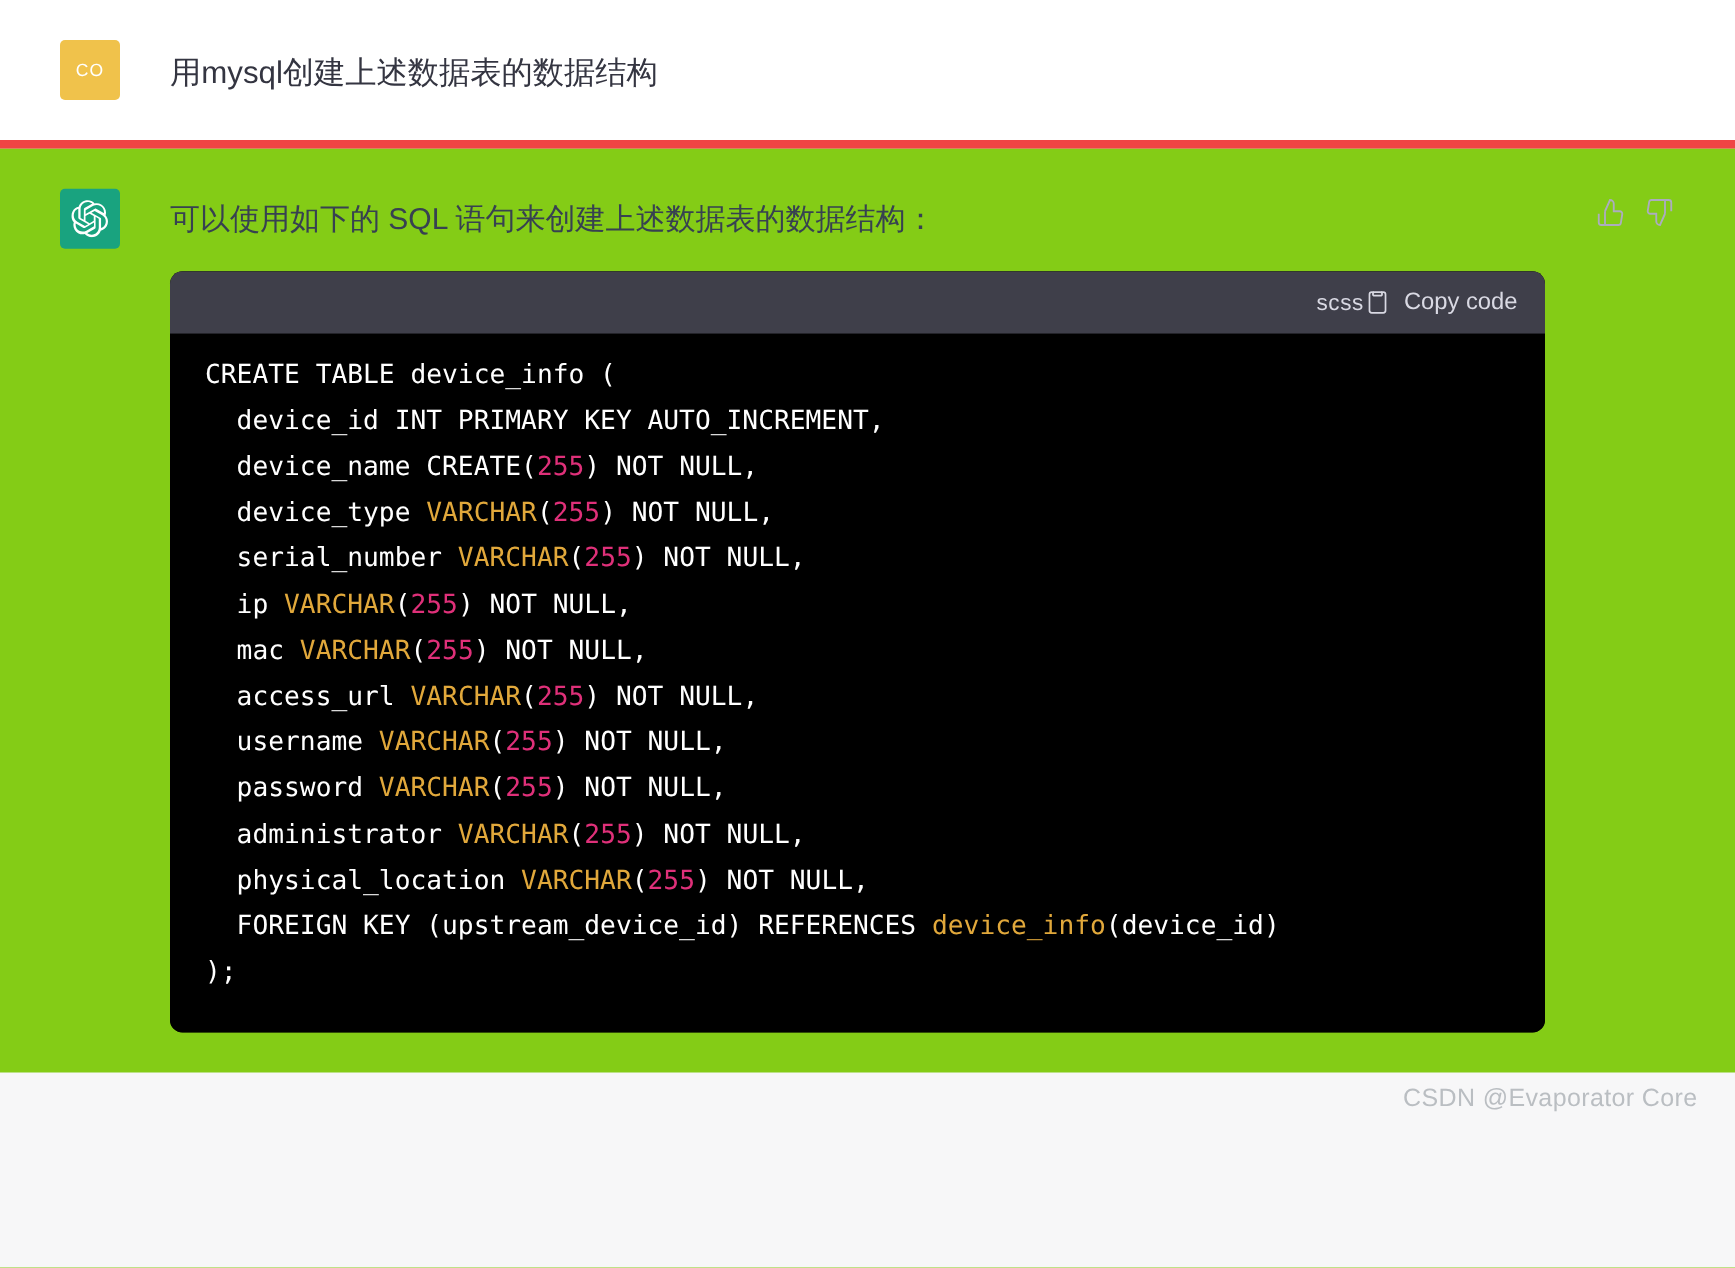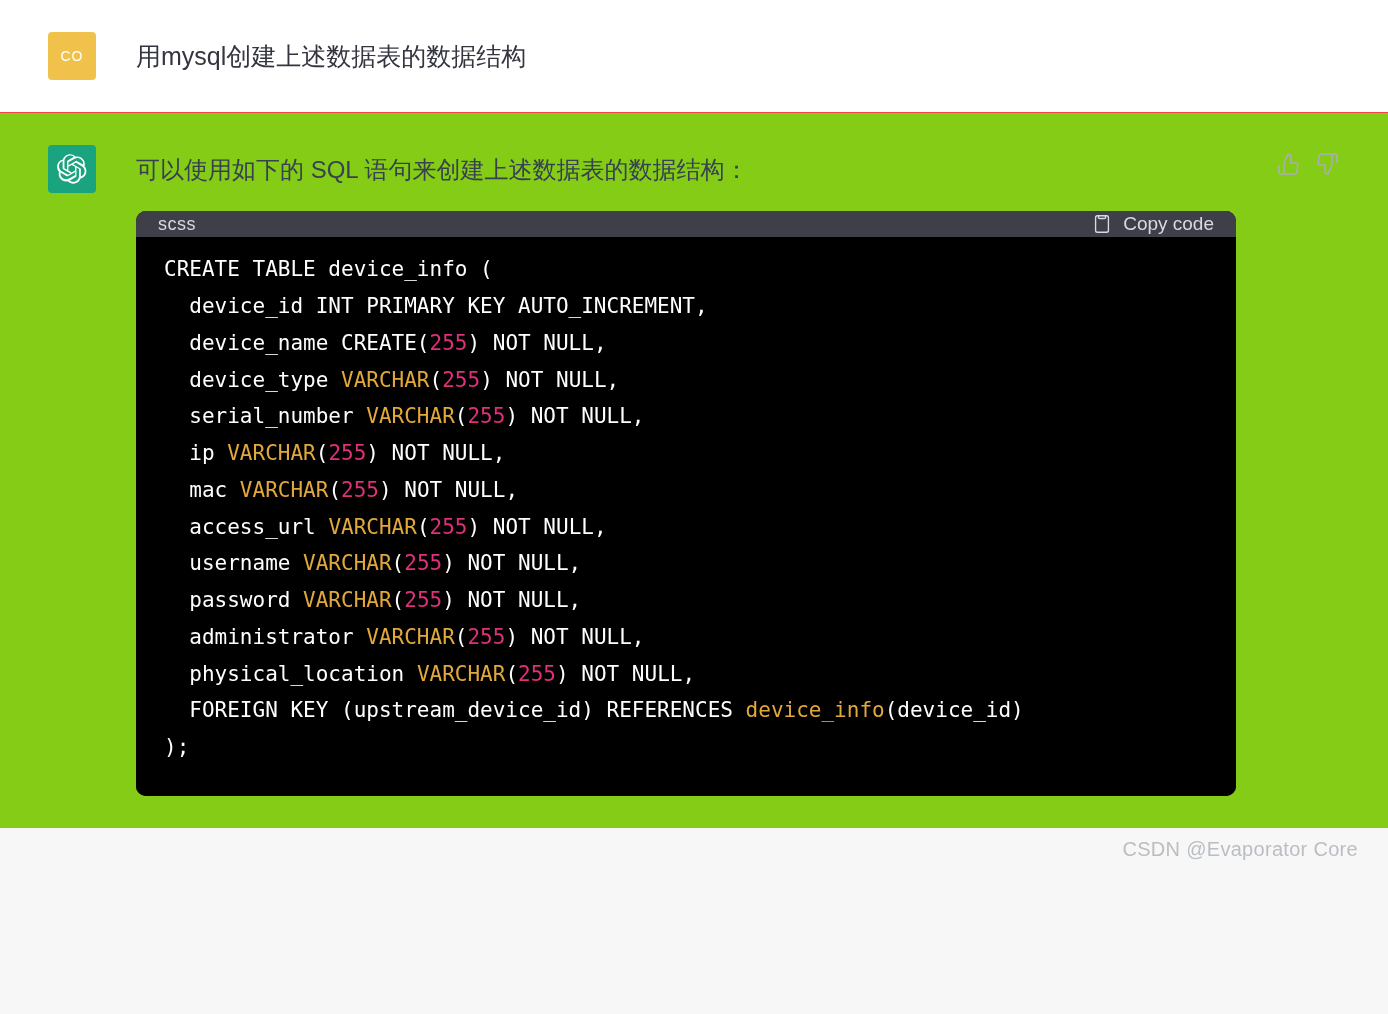--- a/index.html
+++ b/index.html
@@ -3,41 +3,41 @@
 <meta charset="utf-8">
 <style>
   * { box-sizing: border-box; margin: 0; padding: 0; }
   body {
     font-family: -apple-system, BlinkMacSystemFont, "Segoe UI", Helvetica, Arial, sans-serif;
     background: #f7f7f8;
     width: 1388px;
     color: #343541;
   }
   .msg { display: flex; padding: 32px 48px 32px 48px; gap: 40px; }
-  .user-row { background: #ffffff; border-bottom: 1px solid #ef4444; }
+  .user-row { background: #ffffff; border-bottom: 7px solid #ef4444; align-items: center; }
   .assist-row { background: #84cc16; }
   .avatar {
     width: 48px; height: 48px; border-radius: 4px; flex: 0 0 48px;
     display: flex; align-items: center; justify-content: center;
     font-size: 16px; font-weight: 500; color: #fff;
   }
   .avatar.user { background: #f0c24b; letter-spacing: 1px; font-size: 14px; }
   .avatar.assist { background: #19a37f; }
   .avatar.assist svg { width: 30px; height: 30px; }
   .content { flex: 1; min-width: 0; padding-top: 6px; }
   .prompt-text { font-size: 25px; line-height: 1.5; color: #343541; }
   .answer-text { font-size: 24px; line-height: 1.6; color: #374151; margin-bottom: 22px; }
   .feedback { display: flex; gap: 12px; align-items: flex-start; padding-top: 6px; flex: 0 0 auto; }
   .fb-btn { width: 26px; height: 26px; display:flex; align-items:center; justify-content:center; cursor:pointer; color:#acacbe; }
   .fb-btn svg { width: 24px; height: 24px; stroke: currentColor; fill:none; stroke-width:1.5; }
   .code-block { border-radius: 10px; overflow: hidden; background: #000; margin-top: 6px; }
   .code-header {
     background: #3f3f4a; color: #d9d9e3; font-size: 18px;
-    display: flex; justify-content: space-between; align-items: center;
-    padding: 2px 22px;
+    display: flex; justify-content: flex-end; align-items: center;
+    padding: 14px 22px;
   }
   .code-lang { font-weight: 500; letter-spacing: 0.5px; }
   .copy-btn { display: flex; align-items: center; gap: 10px; cursor: pointer; font-size: 19px; }
   .copy-btn svg { width: 22px; height: 22px; stroke: #d9d9e3; fill:none; stroke-width:1.5; }
   .code-body {
     background: #000; color: #fff;
     font-family: ui-monospace, "SF Mono", Consolas, monospace;
     font-size: 21px; line-height: 1.75; padding: 14px 28px 30px 28px;
     white-space: pre;
   }

